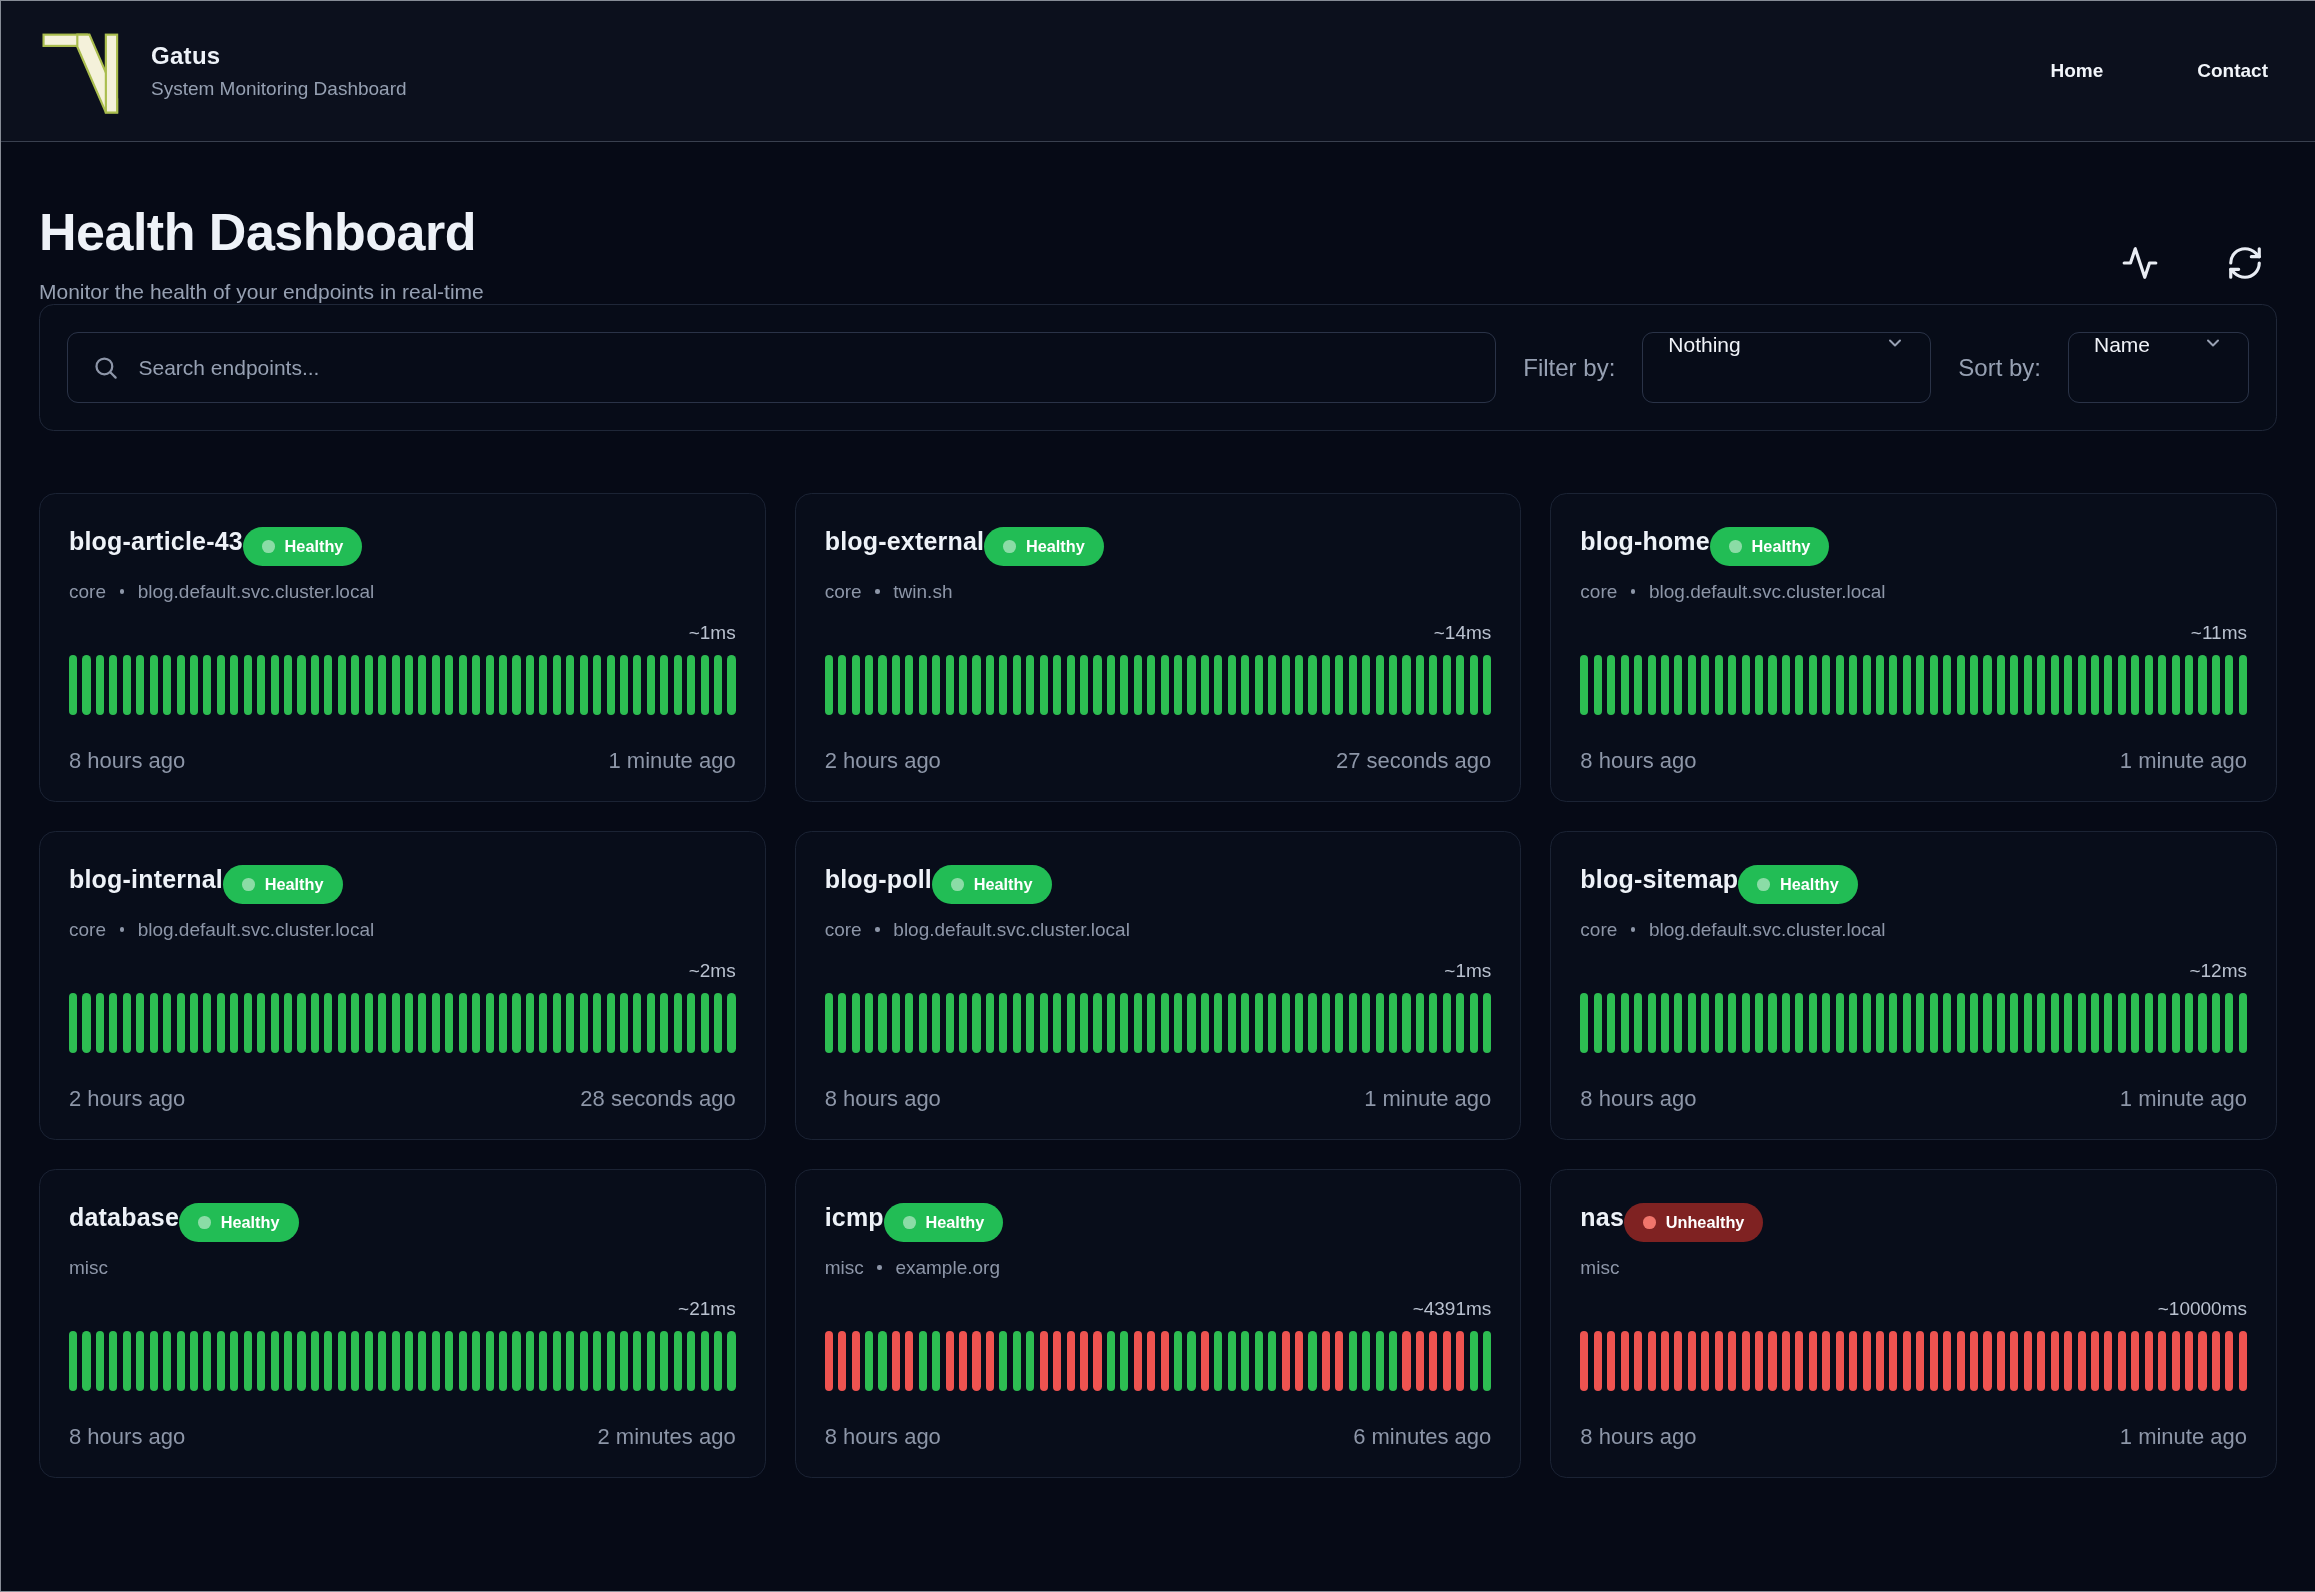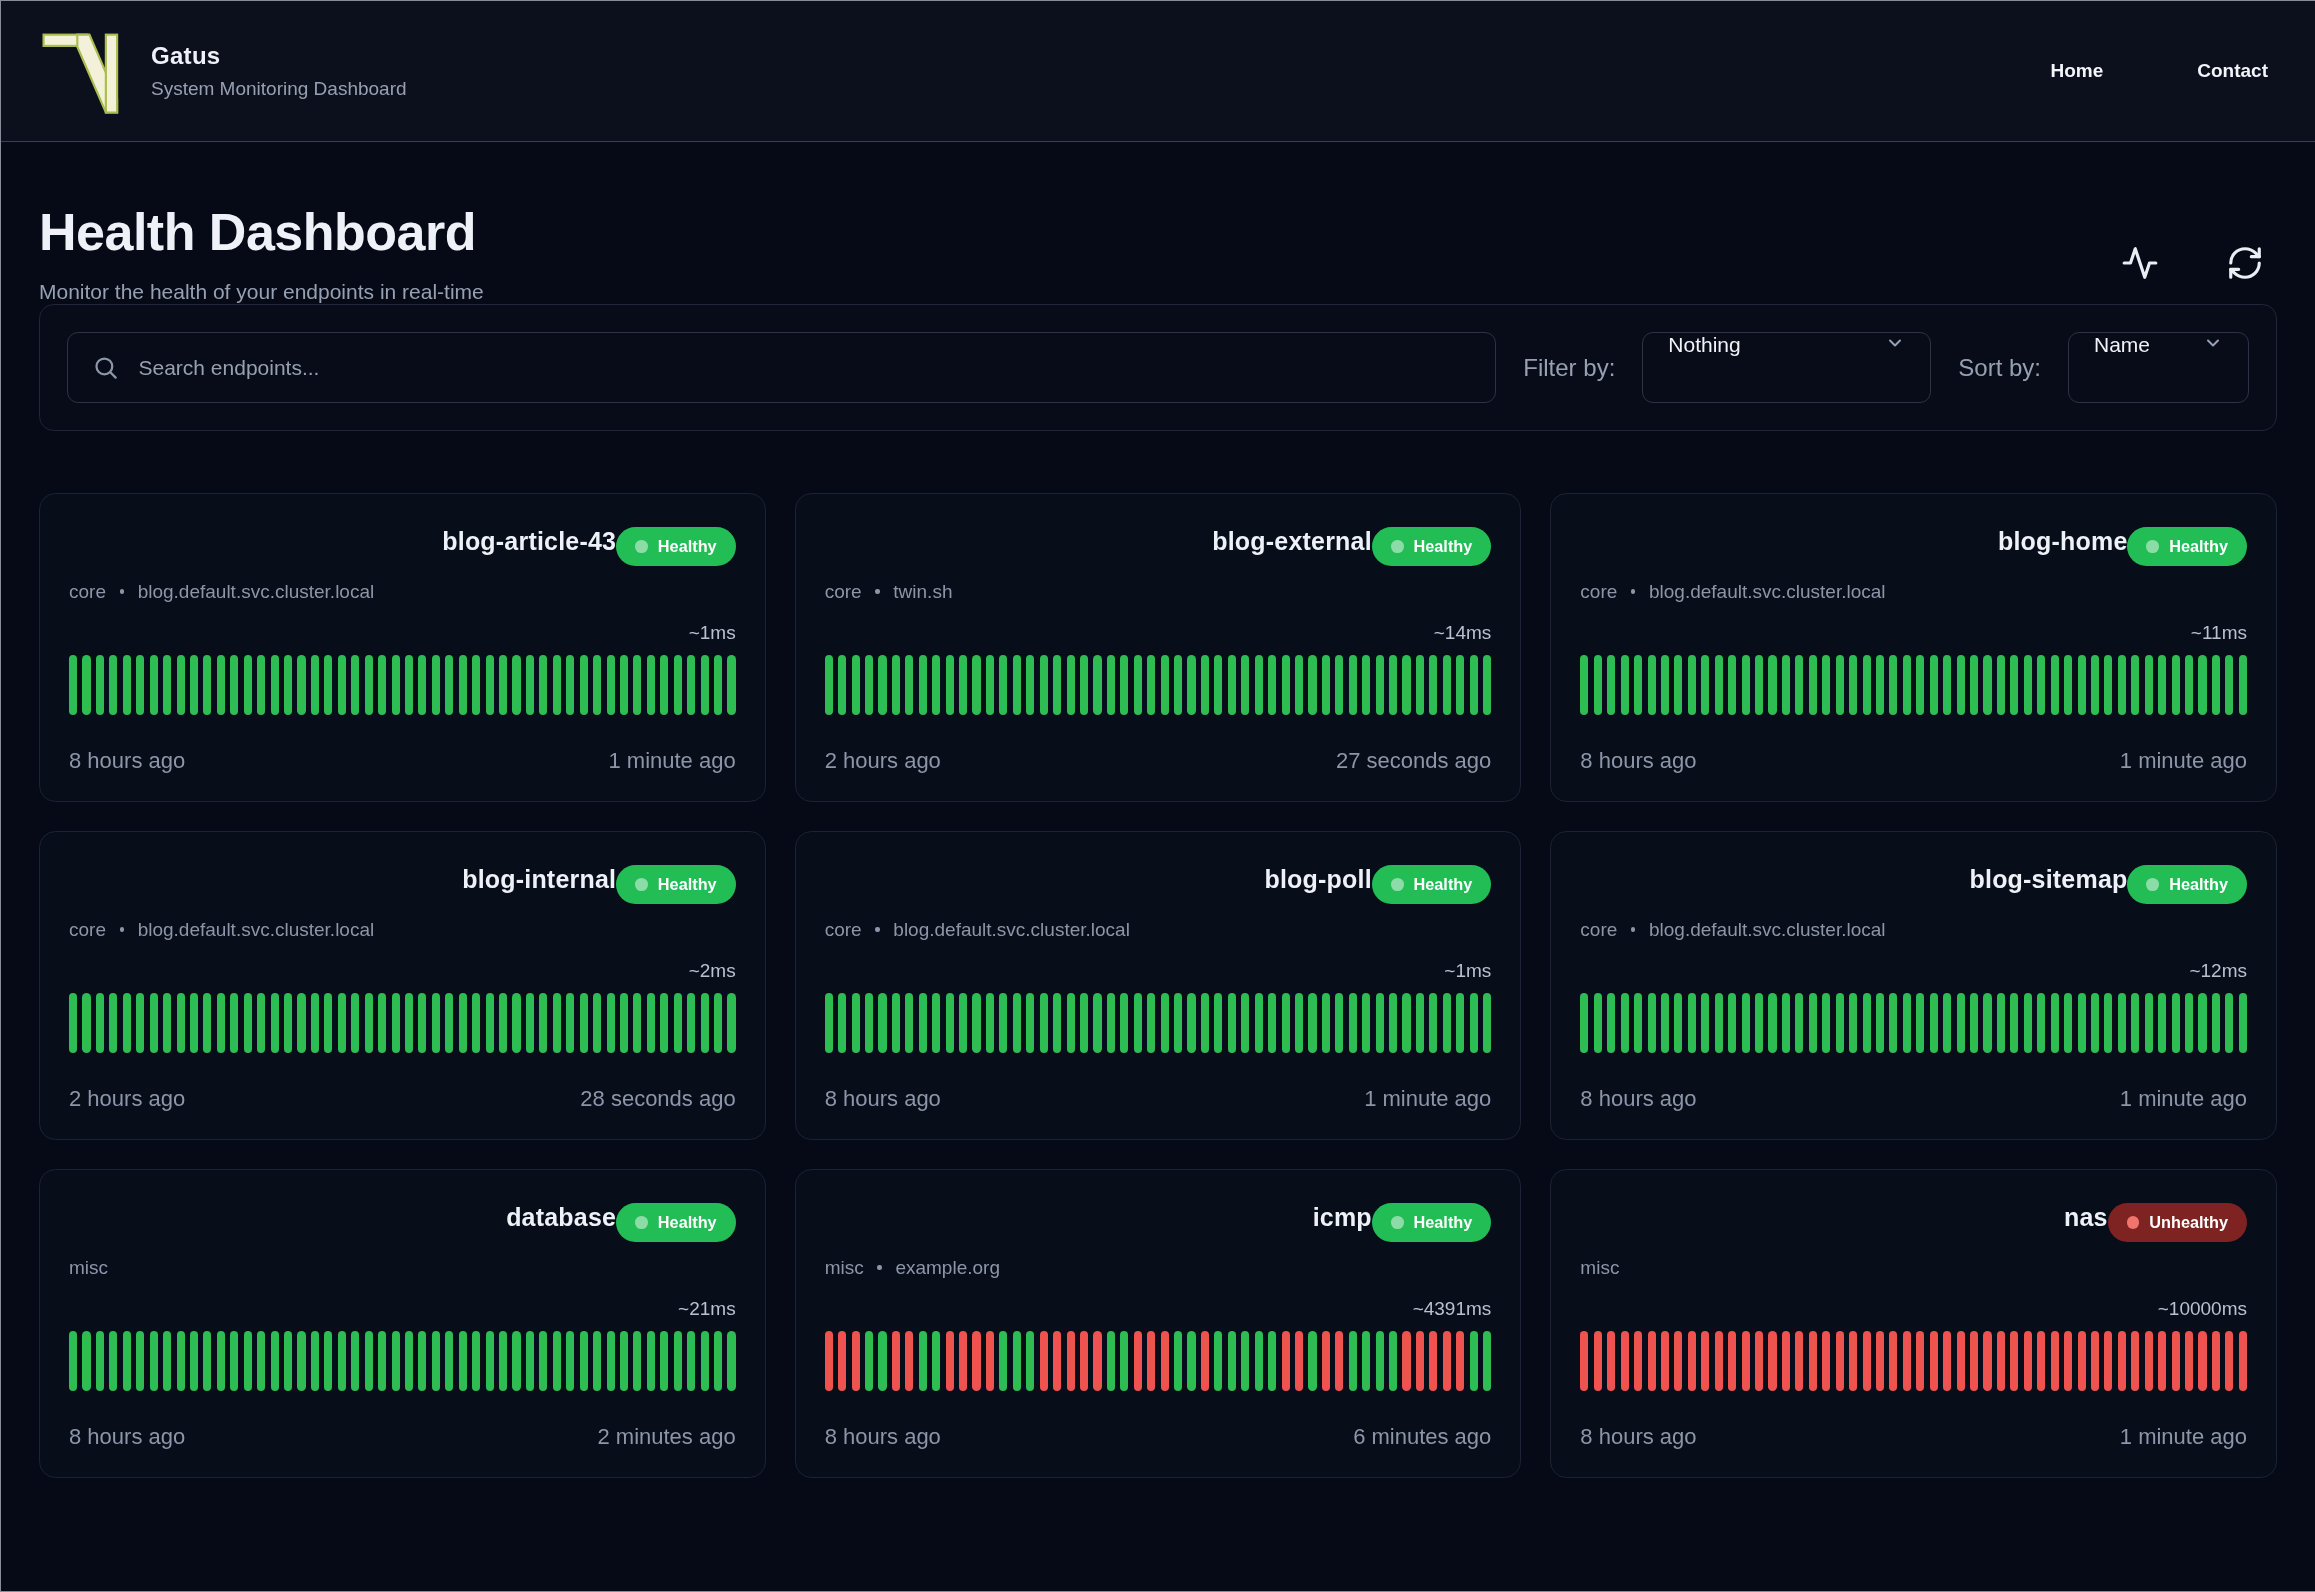--- a/index.html
+++ b/index.html
@@ -44,21 +44,21 @@
   .select{border:0.9px solid var(--ctl-border);border-radius:11px;height:71px;display:flex;
     align-items:flex-start;justify-content:space-between;padding:0 25px;font-size:21px;
     color:#f0f3f8;cursor:pointer;background:transparent}
   .select svg{width:20px;height:20px;stroke:#98a1b3;fill:none;stroke-width:2.4;stroke-linecap:round;stroke-linejoin:round}
   .select.filter{width:289px}
   .select.sort{width:181px}
   
   .grid{margin-top:62px;display:grid;grid-template-columns:repeat(3,1fr);gap:29px}
   .card{background:var(--card-bg);border:0.9px solid var(--card-border);border-radius:16.3px;
     padding:33px 29px 27px;height:309px;display:flex;flex-direction:column}
-  .card-head{display:flex;justify-content:flex-end;align-items:flex-start}
+  .card-head{display:flex;justify-content:flex-start;align-items:flex-start}
   .card-title{font-size:25px;font-weight:bold;margin:0;letter-spacing:0.2px}
   .badge{display:inline-flex;align-items:center;gap:10px;border-radius:904px;padding:10px 19px;
     font-size:16.3px;font-weight:bold;background:var(--badge-green);color:#fff;flex:0 0 auto}
   .badge .dot{width:12.7px;height:12.7px;border-radius:50%;background:rgba(255,255,255,.48)}
   .badge.unhealthy{background:var(--badge-red)}
   .badge.unhealthy .dot{background:#f0756c}
   .card-sub{margin-top:14.5px;font-size:19px;color:var(--muted);display:flex;align-items:center;gap:13.6px}
   .sep{width:4.5px;height:4.5px;border-radius:50%;background:var(--muted);display:inline-block}
   .latency{margin-top:auto;text-align:right;font-size:19px;color:var(--lt);margin-bottom:11px}
   .bars{display:flex;justify-content:space-between;height:60px}

